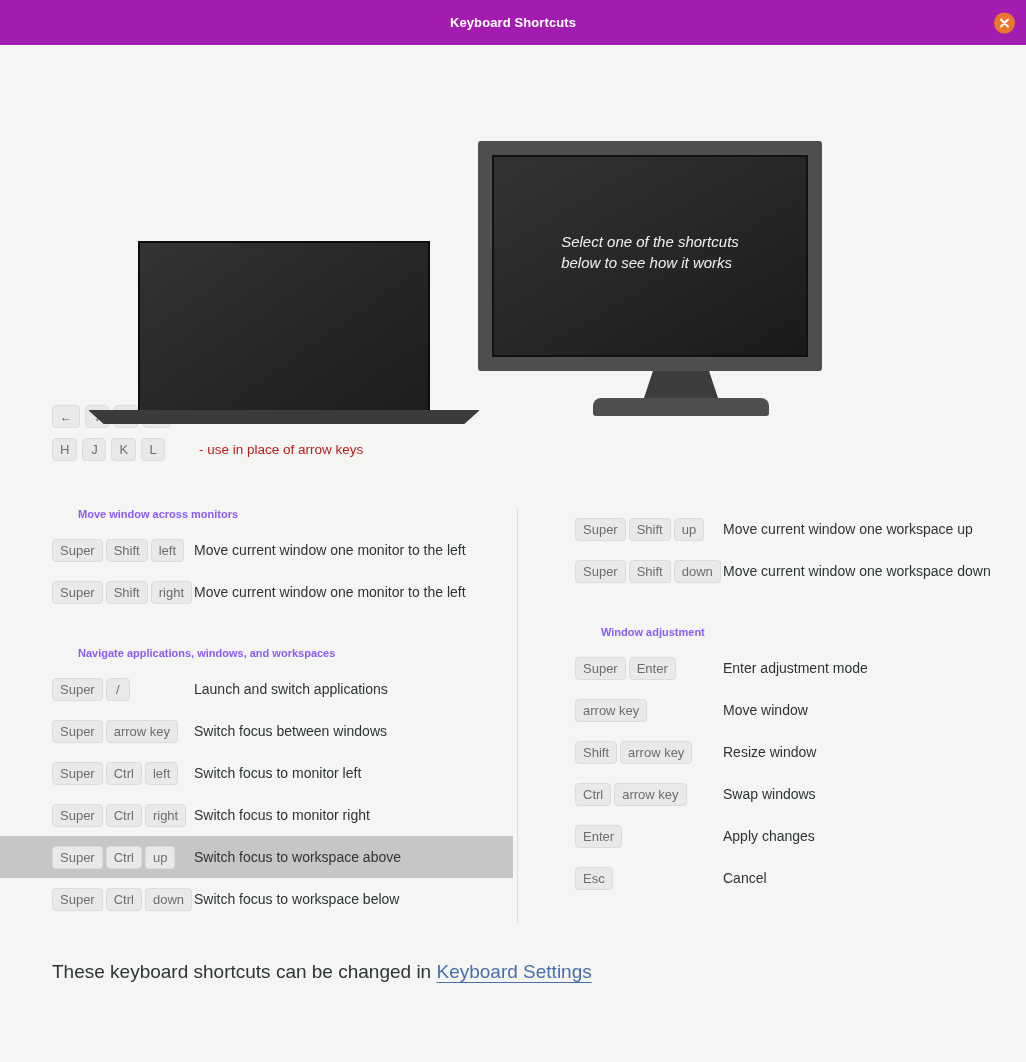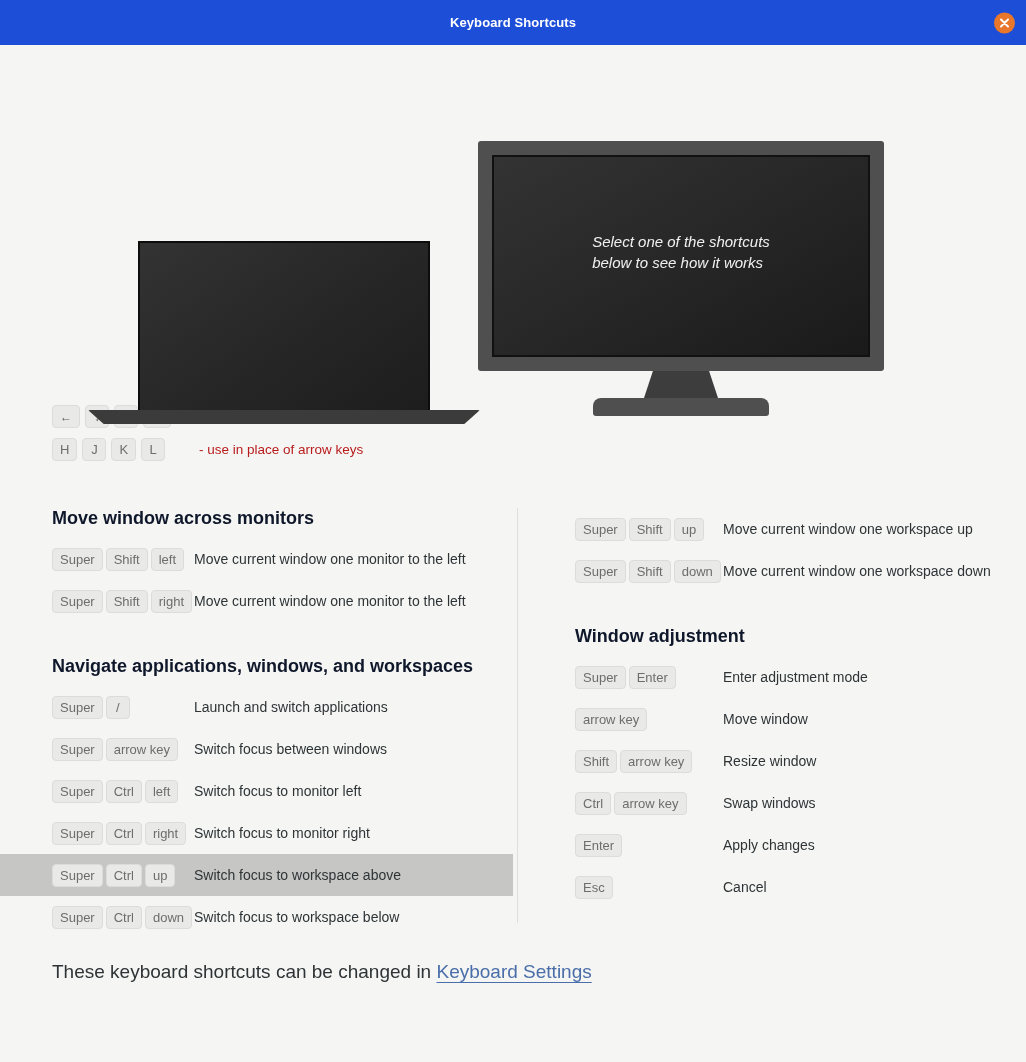--- a/index.html
+++ b/index.html
@@ -9,21 +9,21 @@
     height: 1062px;
     background: #f5f5f4;
     font-family: "Liberation Sans", sans-serif;
     overflow: hidden;
   }
 
   
   .titlebar {
     position: relative;
     height: 45px;
-    background: #1d4ed8;
+    background: #a21caf;
     display: flex;
     align-items: center;
     justify-content: center;
   }
   .titlebar-title {
     color: #ffffff;
     font-size: 13px;
     font-weight: bold;
     letter-spacing: .1px;
   }
@@ -65,21 +65,21 @@
     width: 392px; height: 14px;
     background: #3b3b3b;
     border-radius: 2px 2px 7px 7px;
     clip-path: polygon(0% 0%, 100% 0%, 96% 100%, 4% 100%);
   }
 
   
   .monitor { position: absolute; left: 478px; top: 96px; width: 406px; height: 281px; }
   .monitor-bezel {
     position: absolute; left: 0; top: 0;
-    width: 406px; height: 230px;
+    width: 344px; height: 230px;
     background: #4f4f4f;
     border-radius: 3px;
     padding: 14px;
   }
   .monitor-screen {
     width: 100%; height: 100%;
     background: linear-gradient(150deg, #333333 0%, #272727 50%, #1a1a1a 100%);
     border: 2px solid #111111;
     display: flex;
     align-items: center;
@@ -152,24 +152,24 @@
     position: absolute;
     left: 517px;
     top: 0;
     width: 1px;
     height: 415px;
     background: #dededc;
   }
 
   .section { margin-bottom: 5px; }
   .section-title {
-    font-size: 18px;
+    font-size: 11px;
     font-weight: bold;
-    color: #0f172a;
-    padding-left: 52px;
+    color: #8b5cf6;
+    padding-left: 78px;
     margin-bottom: 9px;
   }
   .section-gap { height: 29px; }
 
   .shortcut-row {
     display: flex;
     align-items: center;
     height: 42px;
     padding-left: 52px;
   }

